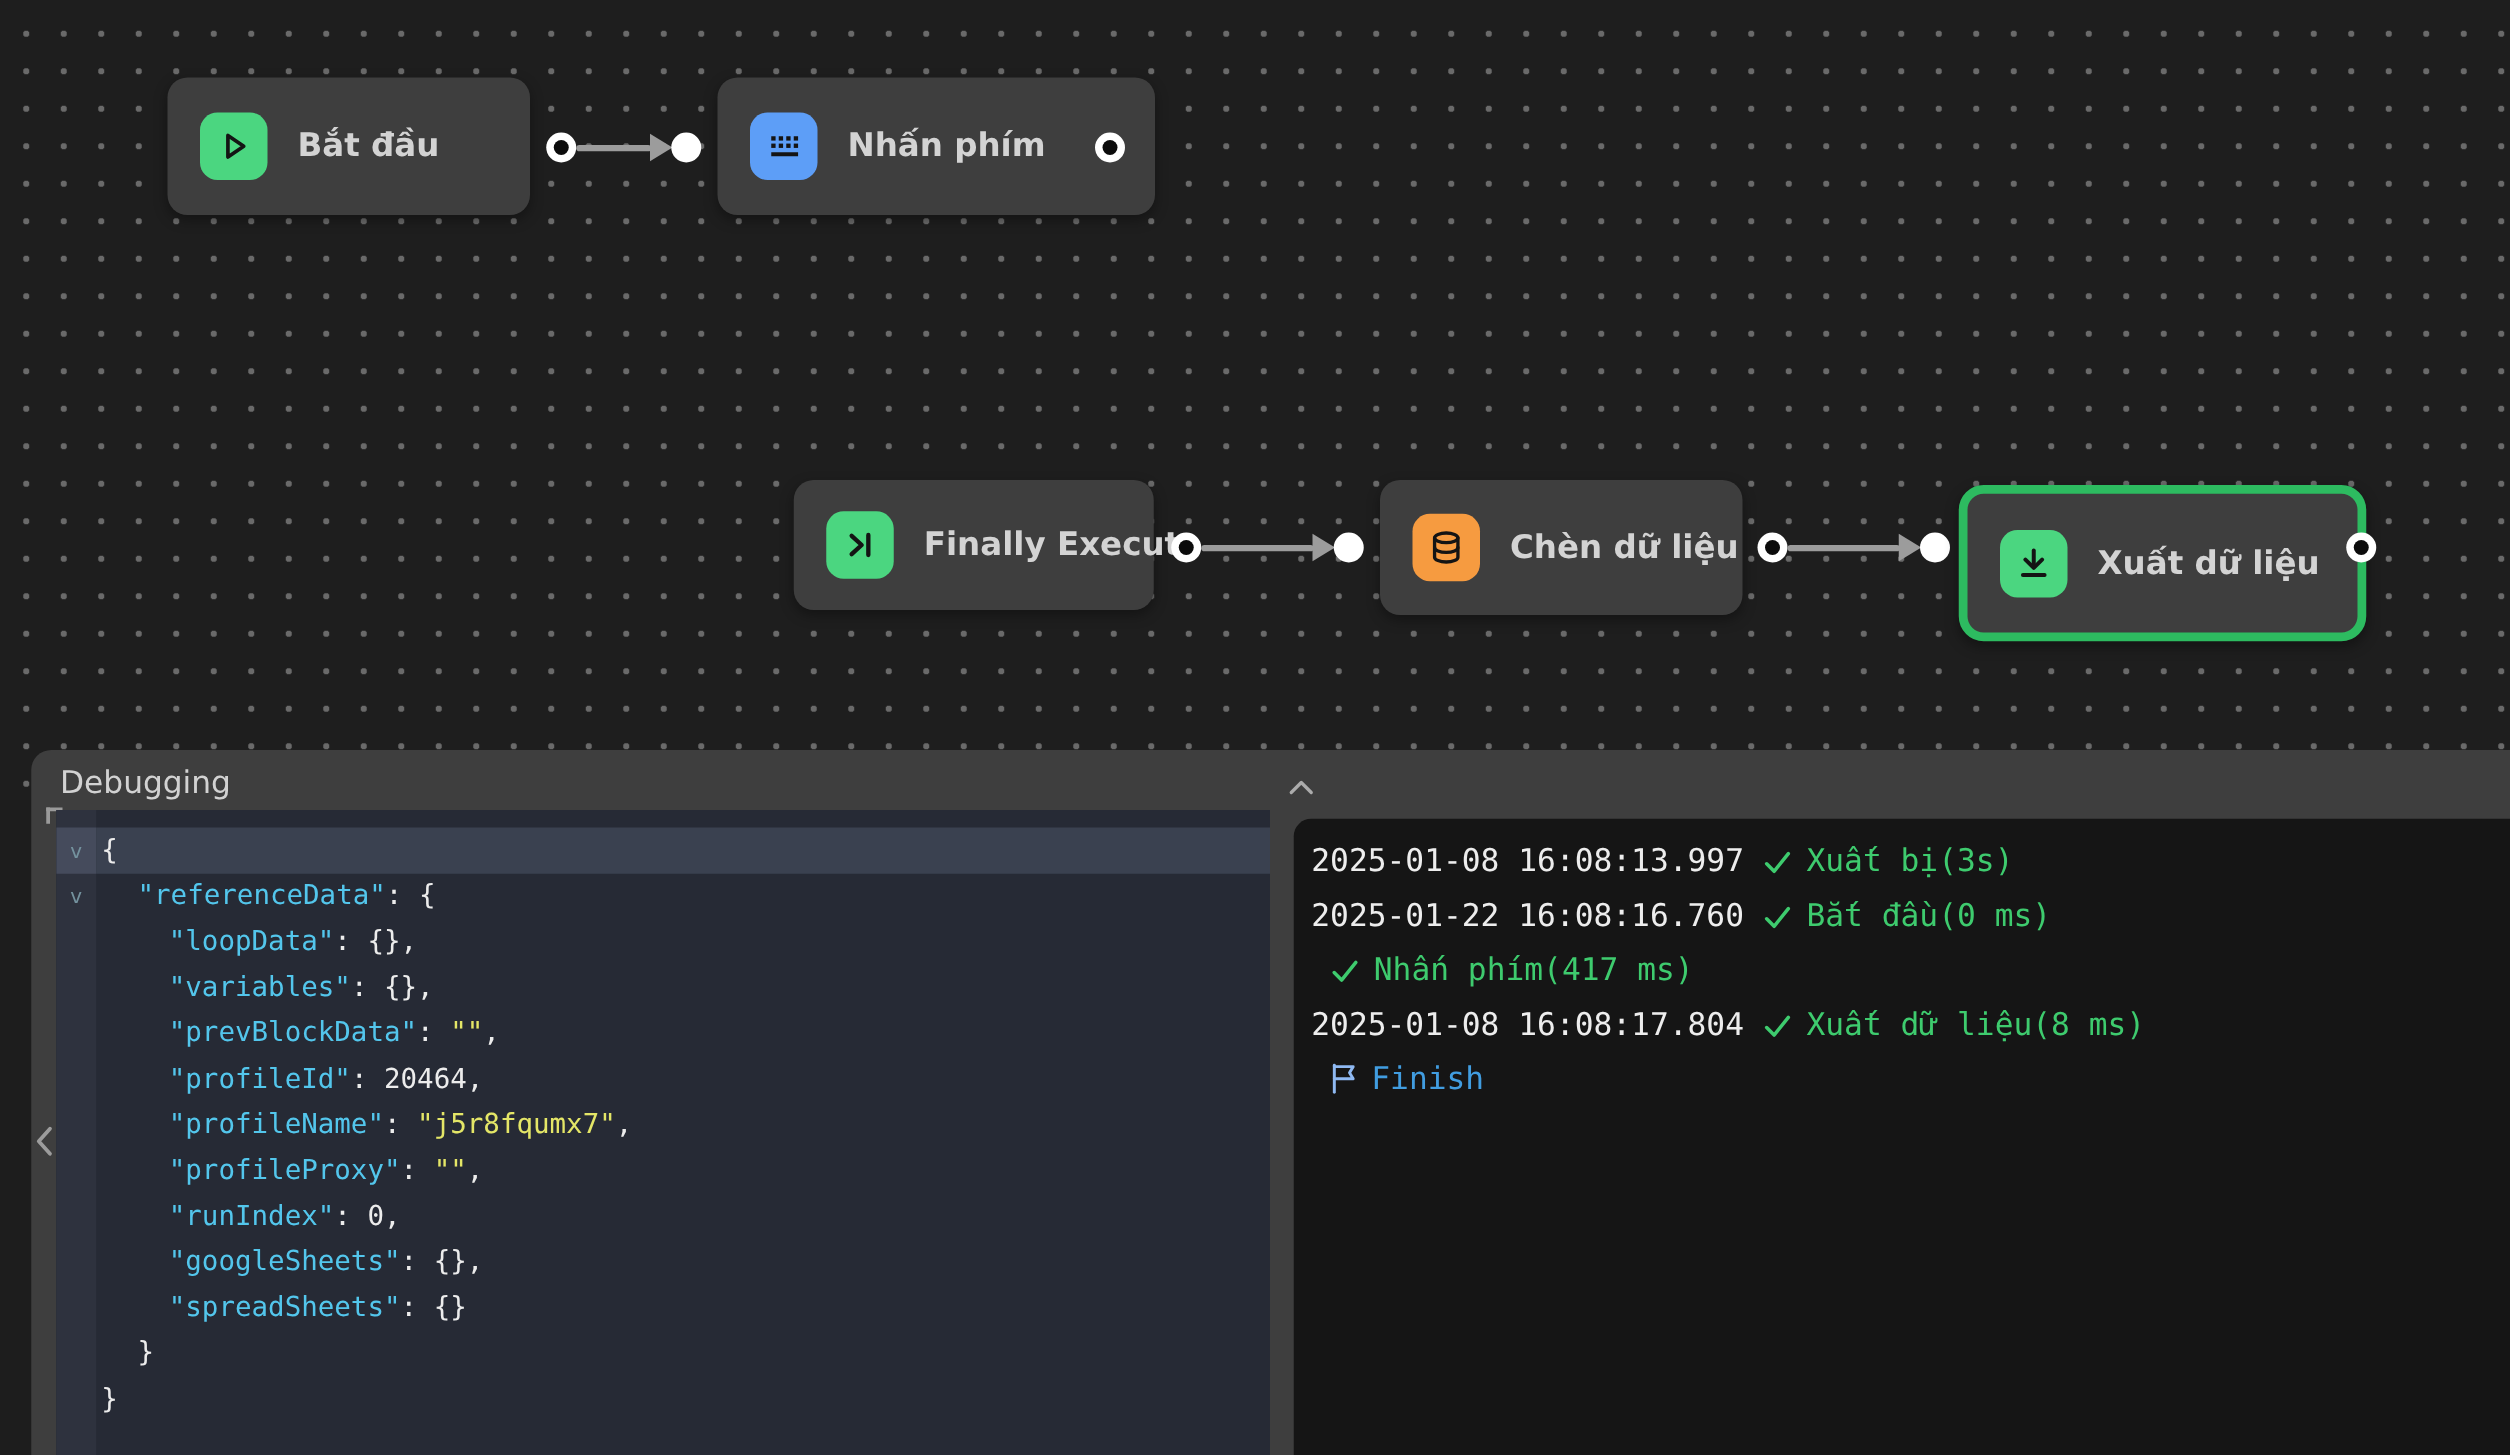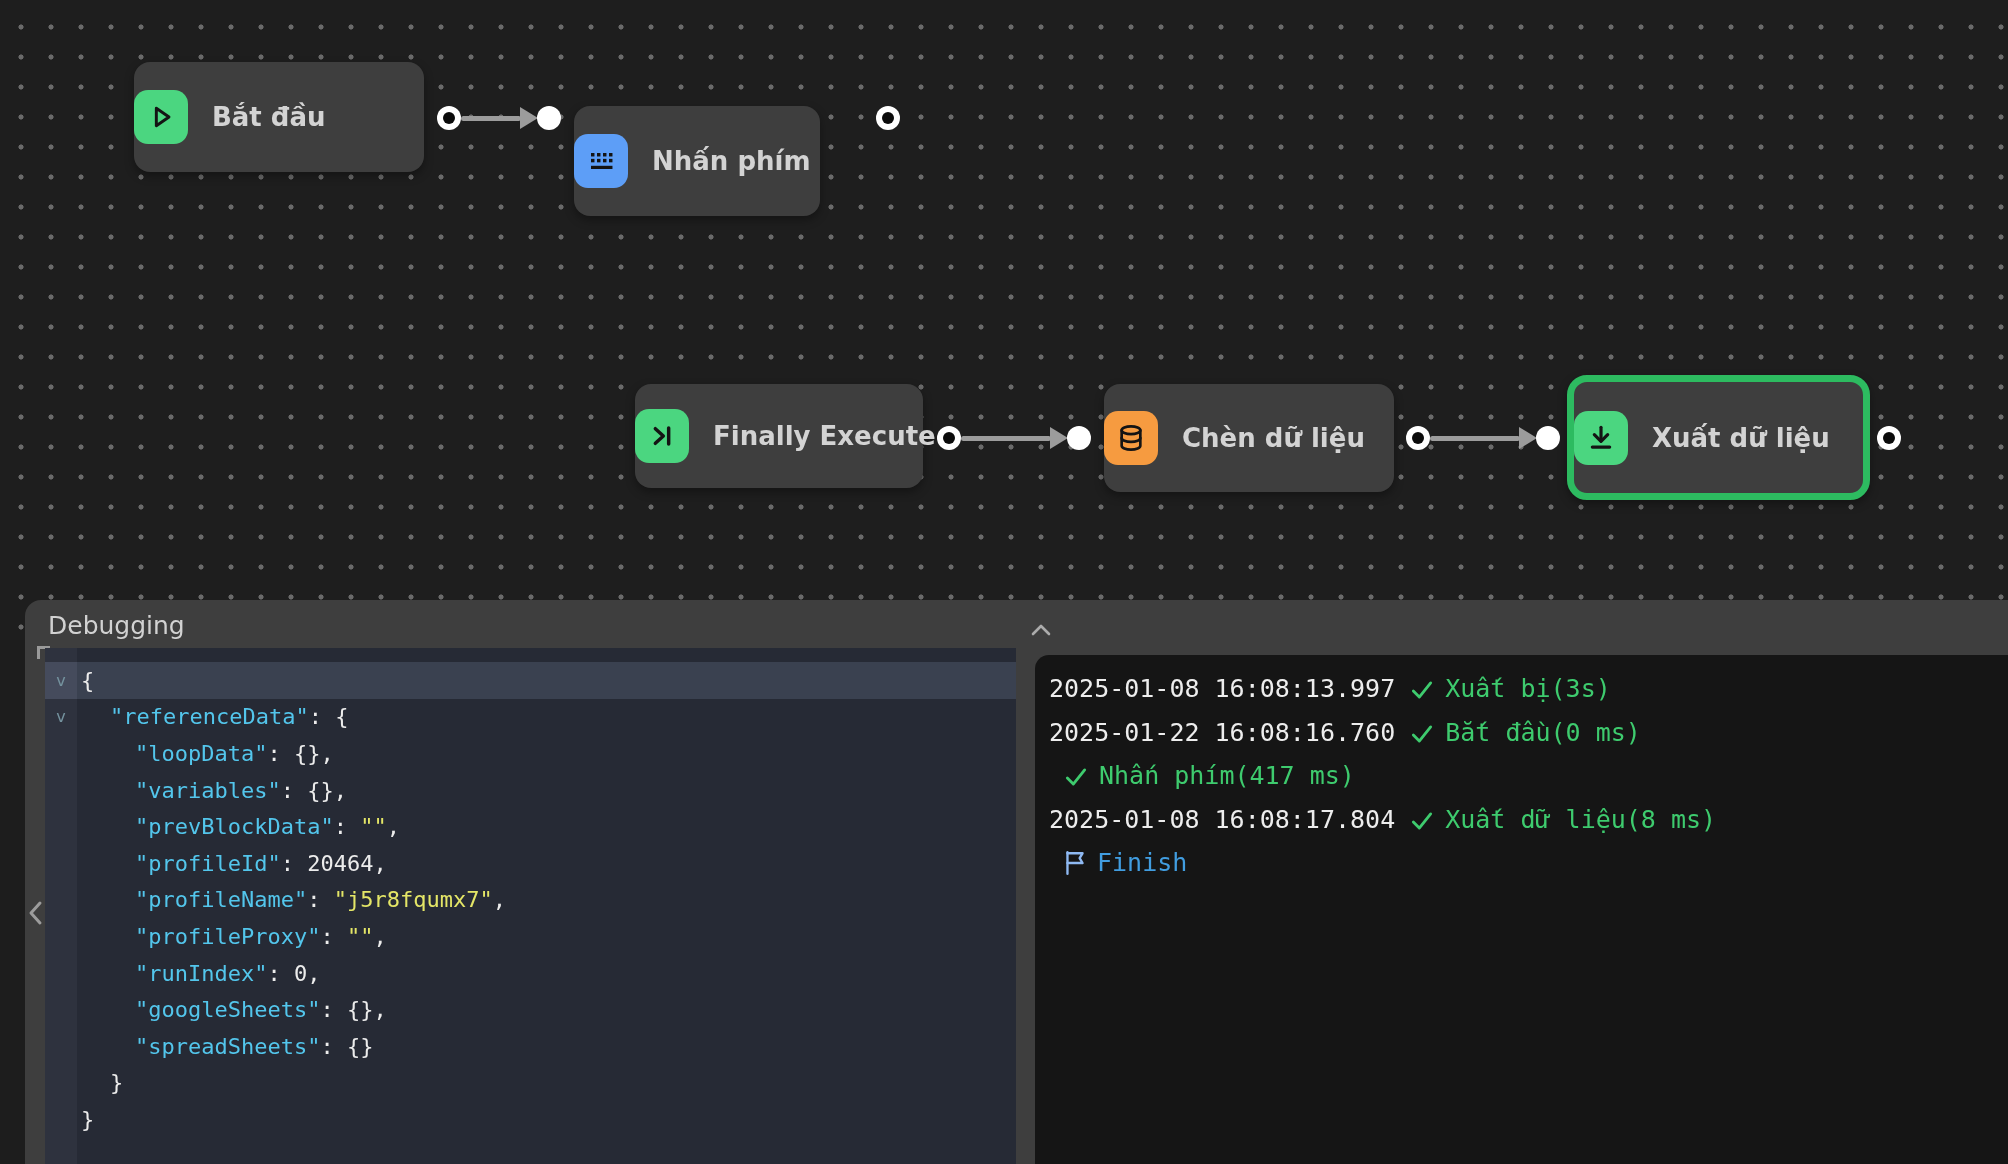--- a/index.html
+++ b/index.html
@@ -7,21 +7,21 @@
               font-family:"DejaVu Sans", sans-serif; }
   #stage { position:relative; width:2008px; height:1164px; }
 
   
   #canvas { position:absolute; left:0; top:0; width:2008px; height:640px;
     background-color:#1e1e1e;
     background-image: radial-gradient(circle, #6a6a6a 2.3px, transparent 2.8px);
     background-size:30px 30px; background-position:6px 12px; }
 
   .node { position:absolute; background:#3e3e3e; border-radius:16px;
-    display:flex; align-items:center; gap:24px;
+    display:flex; align-items:center; padding-left:26px; gap:24px;
     box-shadow:0 4px 10px rgba(0,0,0,.35); }
   .node.selected { border:7px solid var(--sel); border-radius:20px; }
   .tile { width:54px; height:54px; border-radius:14px; flex:none;
     display:flex; align-items:center; justify-content:center; }
   .node-label { font-size:26px; font-weight:700; color:#d3d3d3; white-space:nowrap; }
 
   .port-ring { position:absolute; width:24px; height:24px; border-radius:50%;
     background:#fff; display:flex; align-items:center; justify-content:center; }
   .port-ring i { width:12px; height:12px; border-radius:50%; background:#0b0b0b; }
   .port-dot { position:absolute; width:24px; height:24px; border-radius:50%; background:#fff; }
@@ -84,21 +84,21 @@
       <span class="node-label">Bắt đầu</span>
     </div>
 
     <div class="port-ring" style="left:437px; top:106px;">
         <i></i>
       </div>
     <div class="wire" style="left:461px; top:116px; width:60px;"></div>
     <div class="wire-arrow" style="left:520px; top:107px;"></div>
     <div class="port-dot" style="left:537px; top:106px;"></div>
 
-    <div class="node" style="left:574px; top:62px; width:246px; height:110px;margin-top:44px;">
+    <div class="node" style="left:574px; top:62px; width:350px; height:110px;">
       <span class="tile" style="background: rgb(93, 158, 247);">
         <svg width="32" height="32" viewBox="0 0 24 24" fill="#141414">
           <rect x="4.5" y="6" width="2.6" height="2.6"></rect>
             <rect x="9" y="6" width="2.6" height="2.6"></rect>
             <rect x="13.5" y="6" width="2.6" height="2.6"></rect>
             <rect x="18" y="6" width="2.6" height="2.6"></rect>
           <rect x="4.5" y="10.4" width="2.6" height="2.6"></rect>
             <rect x="9" y="10.4" width="2.6" height="2.6"></rect>
             <rect x="13.5" y="10.4" width="2.6" height="2.6"></rect>
             <rect x="18" y="10.4" width="2.6" height="2.6"></rect>
@@ -140,21 +140,21 @@
       <span class="node-label">Chèn dữ liệu</span>
     </div>
 
     <div class="port-ring" style="left:1406px; top:426px;">
         <i></i>
       </div>
     <div class="wire" style="left:1430px; top:436px; width:90px;"></div>
     <div class="wire-arrow" style="left:1519px; top:427px;"></div>
     <div class="port-dot" style="left:1536px; top:426px;"></div>
 
-    <div class="node selected" style="left:1567px; top:375px; width:303px; height:125px;">
+    <div class="node selected" style="left:1567px; top:388px; width:326px; height:125px;">
       <span class="tile" style="background: rgb(75, 214, 128);">
         <svg width="32" height="32" viewBox="0 0 24 24" fill="none" stroke="#141414" stroke-width="2.4" stroke-linecap="round" stroke-linejoin="round">
           <line x1="12" y1="4" x2="12" y2="13.5"></line>
           <path d="M7 9.5 L12 14.5 L17 9.5"></path>
           <line x1="5.5" y1="18.8" x2="18.5" y2="18.8"></line>
         </svg>
       </span>
       <span class="node-label">Xuất dữ liệu</span>
     </div>
 

